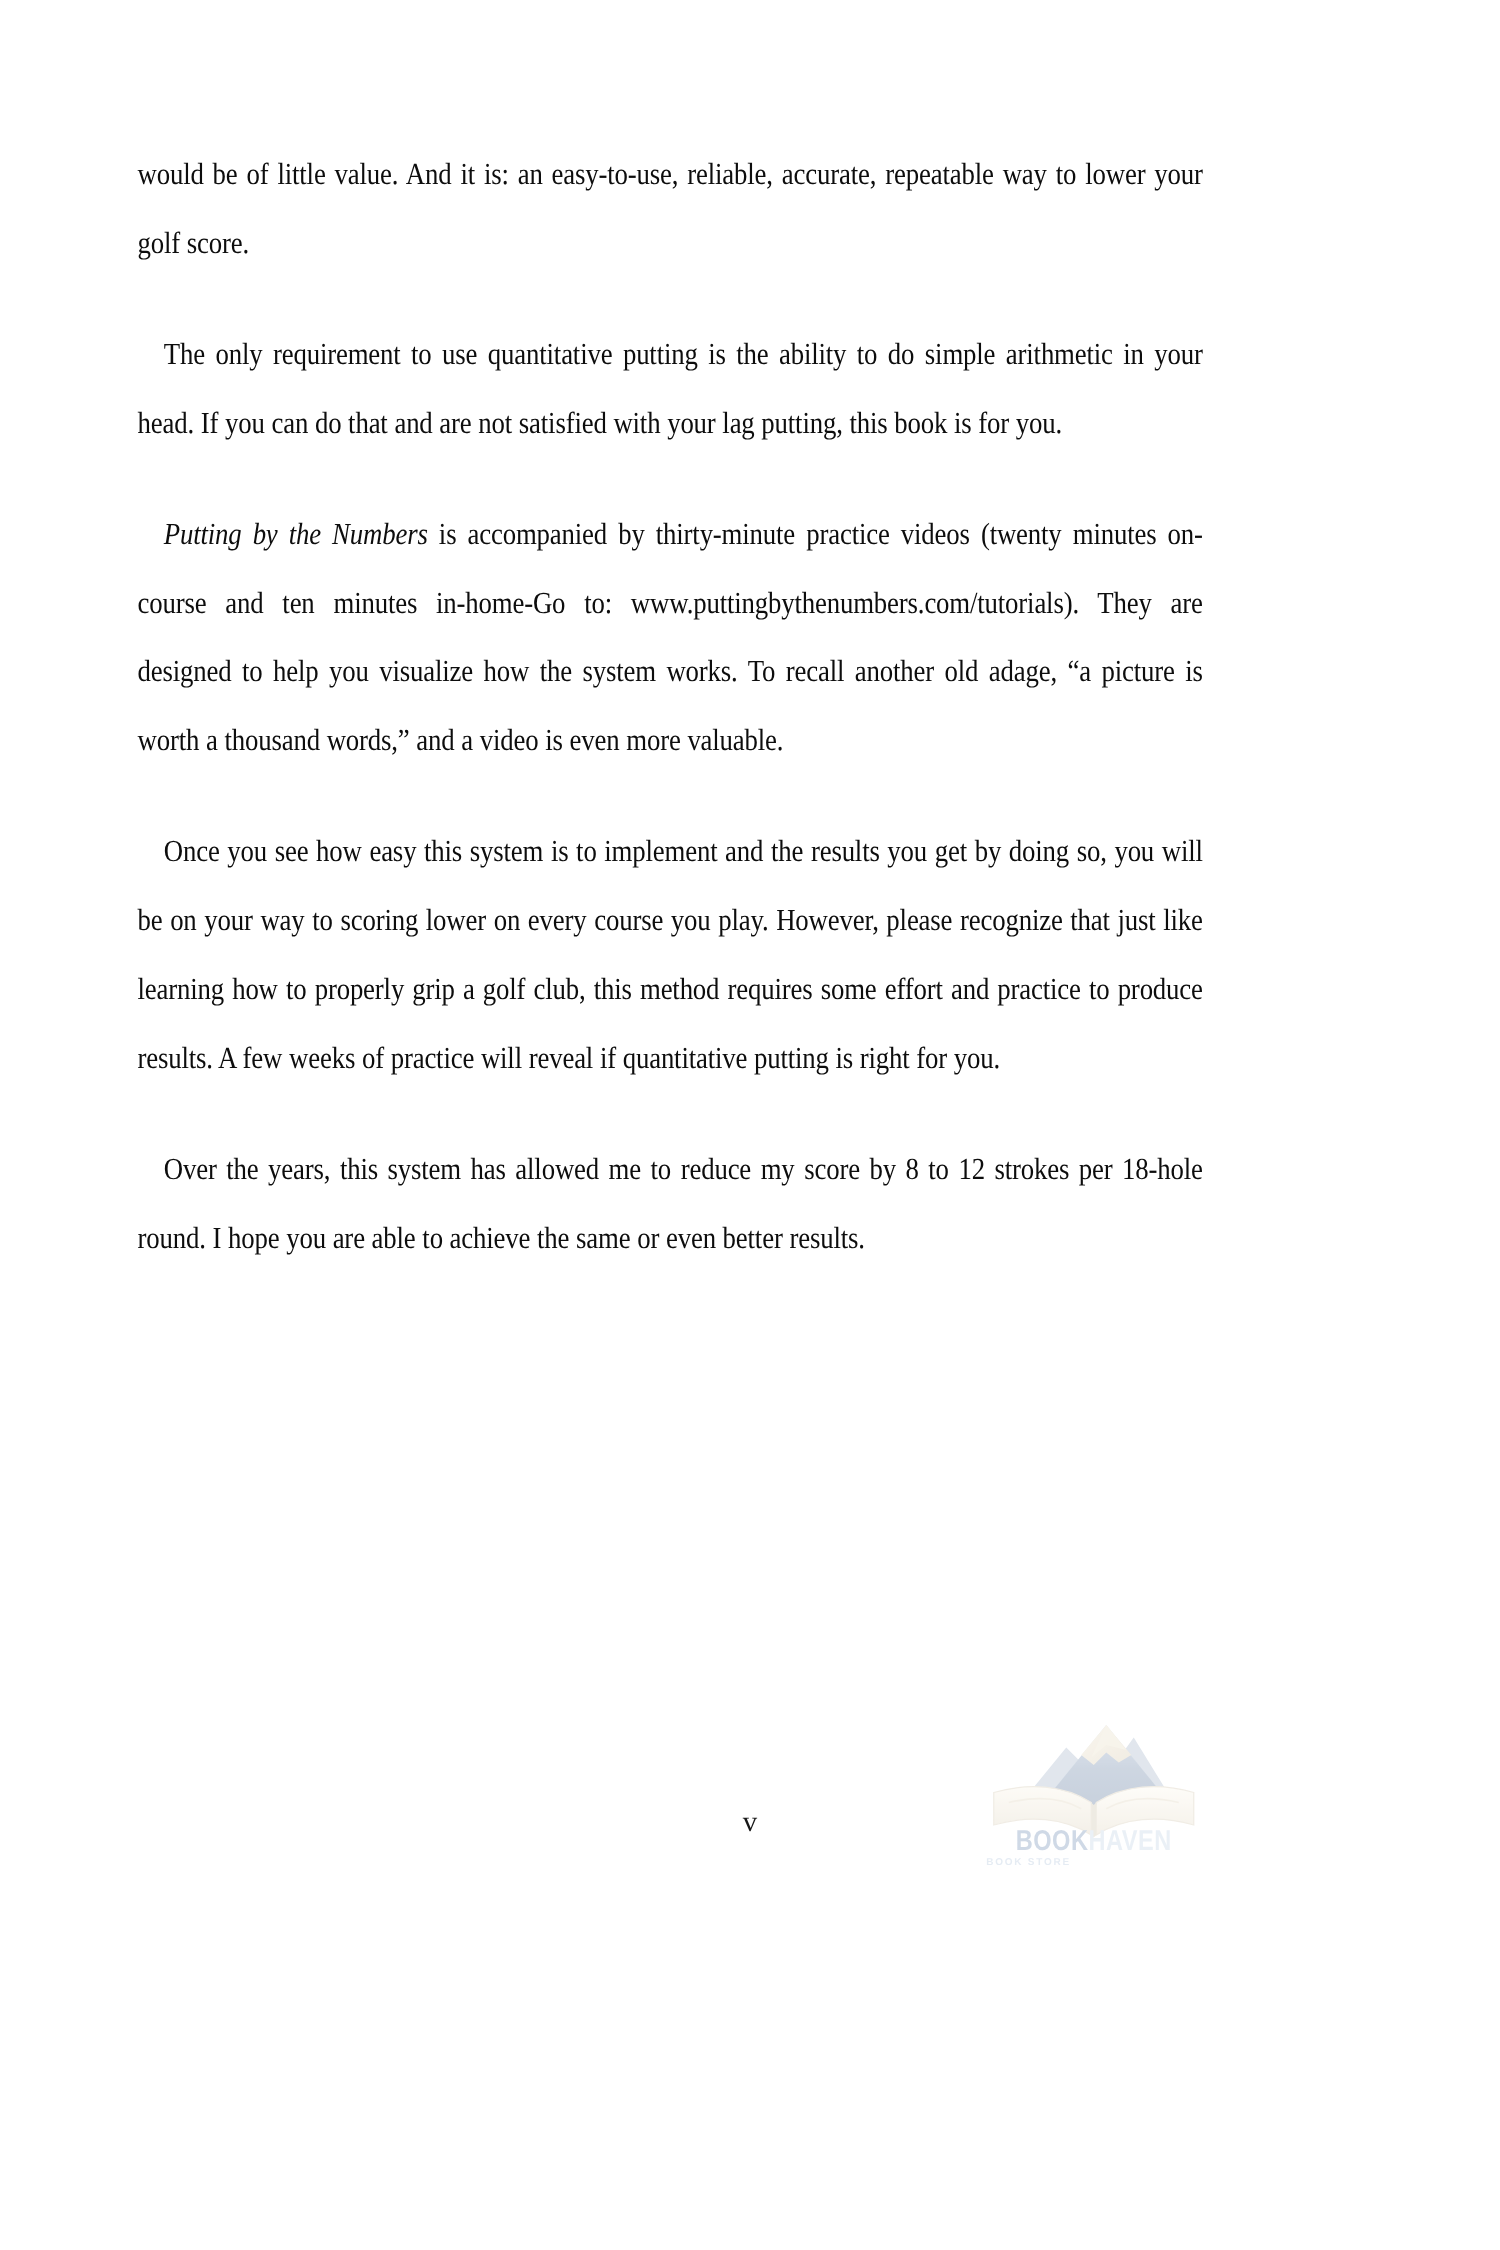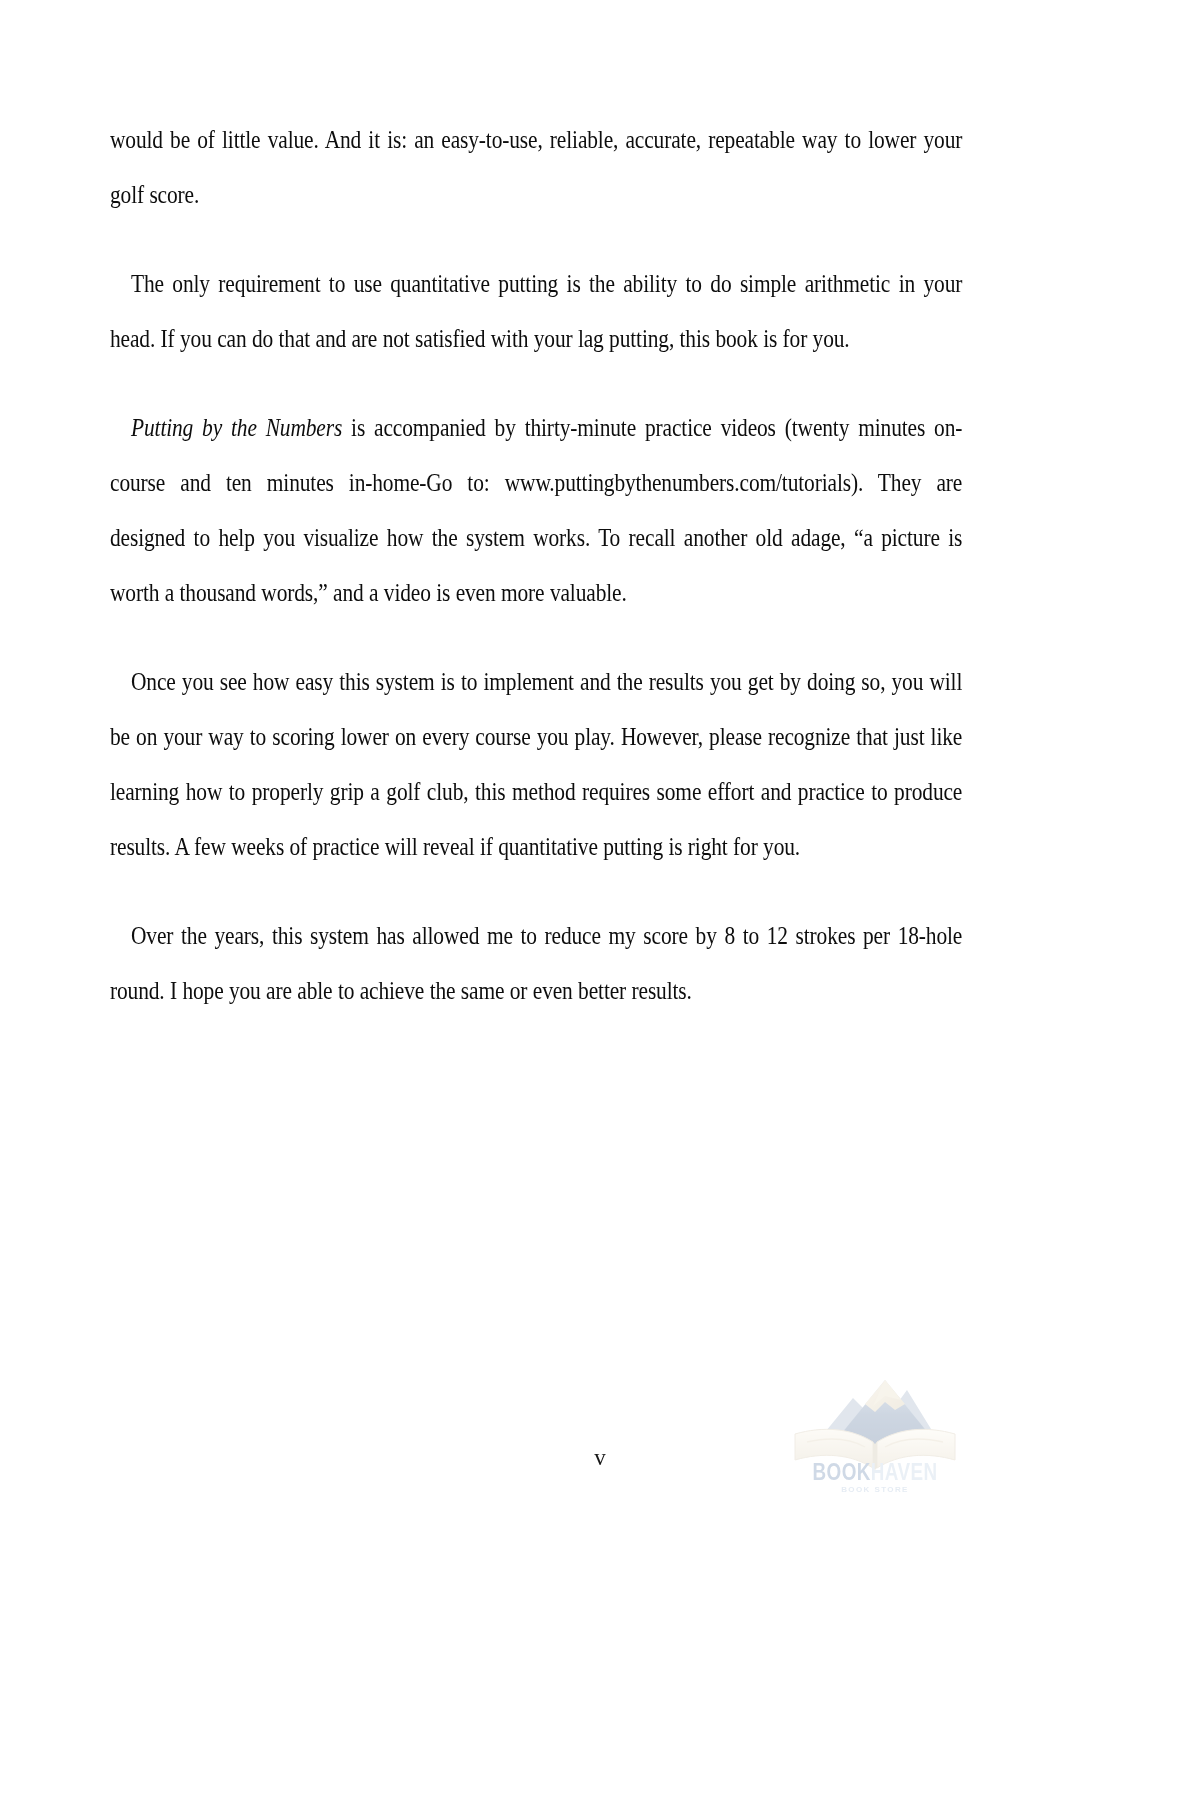--- a/index.html
+++ b/index.html
@@ -107,21 +107,21 @@
   }
 
   .wm-word-a { color: #8fa6c4; }
   .wm-word-b { color: #cfdcea; }
 
   .wm-tagline {
     position: absolute;
     left: 0;
     top: 117px;
     width: 172px;
-    text-align: center;
+    text-align: left;
     font-family: "Liberation Sans", sans-serif;
     font-weight: 700;
     font-size: 8px;
     line-height: 10px;
     letter-spacing: 1.4px;
     color: #c3d2e4;
   }
 </style>
 </head>
 <body>

